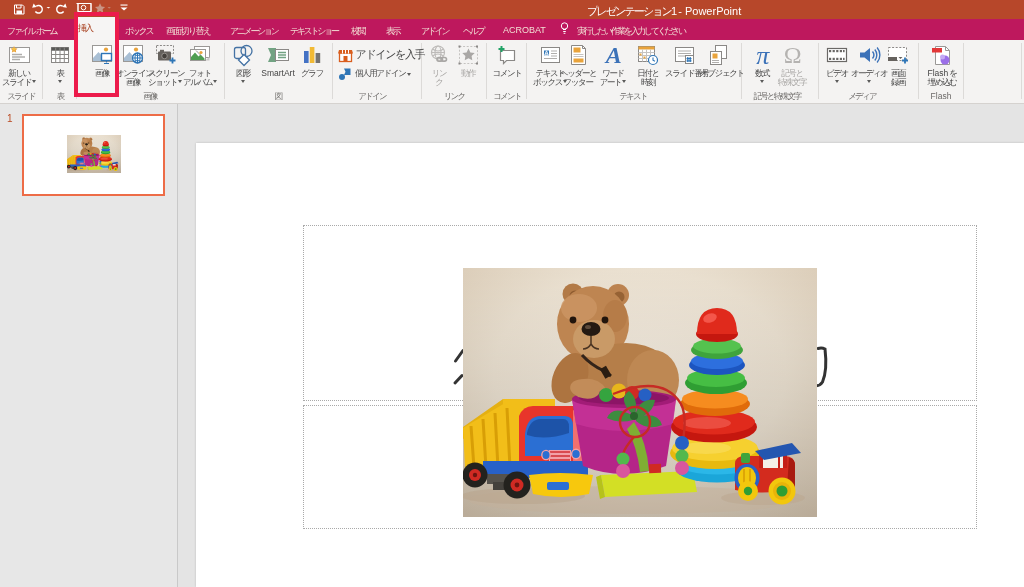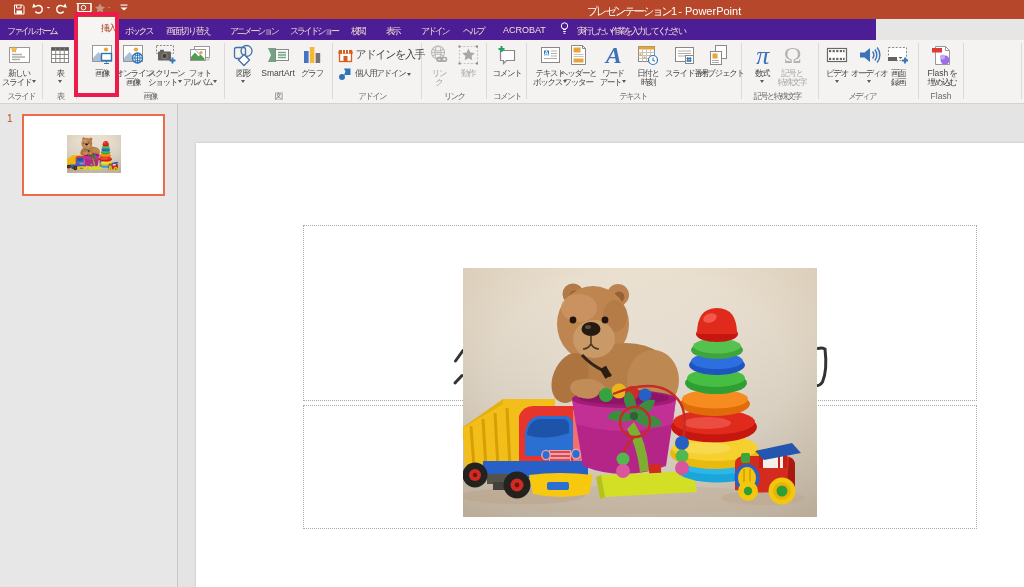--- a/index.html
+++ b/index.html
@@ -1,20 +1,20 @@
 <!DOCTYPE html>
 <html><head><meta charset="utf-8">
 <style>
 html,body{margin:0;padding:0}
 body{width:1024px;height:587px;overflow:hidden;font-family:"Liberation Sans",sans-serif;position:relative;background:#E6E6E6}
 .abs{position:absolute}
 #titlebar{left:0;top:0;width:1024px;height:19px;background:#B7472A}
-#tabrow{left:0;top:19px;width:876px;height:21px;background:#4c1d95}
+#tabrow{left:0;top:19px;width:1024px;height:21px;background:#be185d}
 .tab{position:absolute;top:6px;font-size:9px;letter-spacing:-2.4px;color:#F2DED4;white-space:nowrap}
-#activetab{left:78px;top:-2px;width:37px;height:23px;background:#F6F5F4;text-align:right}
+#activetab{left:78px;top:-2px;width:37px;height:23px;background:#F6F5F4;text-align:left}
 #activetab span{color:#A8401F;font-size:9px;letter-spacing:-2px;line-height:23px}
 #ribbon{left:0;top:40px;width:1024px;height:63px;background:#F4F3F2;border-bottom:1px solid #D5D2CF}
 .sep{position:absolute;top:3px;height:56px;width:1px;background:#DCDAD8}
 .btn{position:absolute;text-align:center;color:#454545;font-size:8.5px;letter-spacing:-1.4px;line-height:8.7px;white-space:nowrap}
 .btn .ic{display:block;margin:0 auto 2px}
 .gl{position:absolute;top:51px;font-size:8.5px;letter-spacing:-1.8px;color:#6B6967;white-space:nowrap;transform:translateX(-50%)}
 .dis{color:#A6A4A2}
 .da{display:inline-block;width:0;height:0;border-left:2.5px solid transparent;border-right:2.5px solid transparent;border-top:3px solid #5a5a5a;vertical-align:2px}
 #panel{left:0;top:104px;width:177px;height:483px;background:#E7E7E7}
 #panelline{left:177px;top:104px;width:1px;height:483px;background:#C9C9C9}
@@ -54,21 +54,21 @@
       </g>
   </svg>
 </div>
 <div class="abs" id="tabrow">
   <span class="tab" style="left:7px">ファイル</span>
   <span class="tab" style="left:36px">ホーム</span>
   <div class="abs" id="activetab"><span>挿入</span></div>
   <span class="tab" style="left:125px">ボックス</span>
   <span class="tab" style="left:166px;letter-spacing:-1.7px">画面切り替え</span>
   <span class="tab" style="left:230px">アニメーション</span>
-  <span class="tab" style="left:290px">スライド ショー</span>
+  <span class="tab" style="left:290px">テキスト ショー</span>
   <span class="tab" style="left:351px">校閲</span>
   <span class="tab" style="left:386px">表示</span>
   <span class="tab" style="left:421px">アドイン</span>
   <span class="tab" style="left:463px">ヘルプ</span>
   <span class="tab" style="left:503px;font-size:9px;letter-spacing:0">ACROBAT</span>
   <svg class="abs" style="left:560px;top:3px" width="9" height="13" viewBox="0 0 9 13">
       <g stroke="#fff" fill="none" stroke-width="1">
         <circle cx="4.5" cy="4" r="3.2"></circle>
         <path d="M3 7.5 h3 M3.2 9.5 h2.6 M3.6 11.3 h1.8"></path>
       </g>

